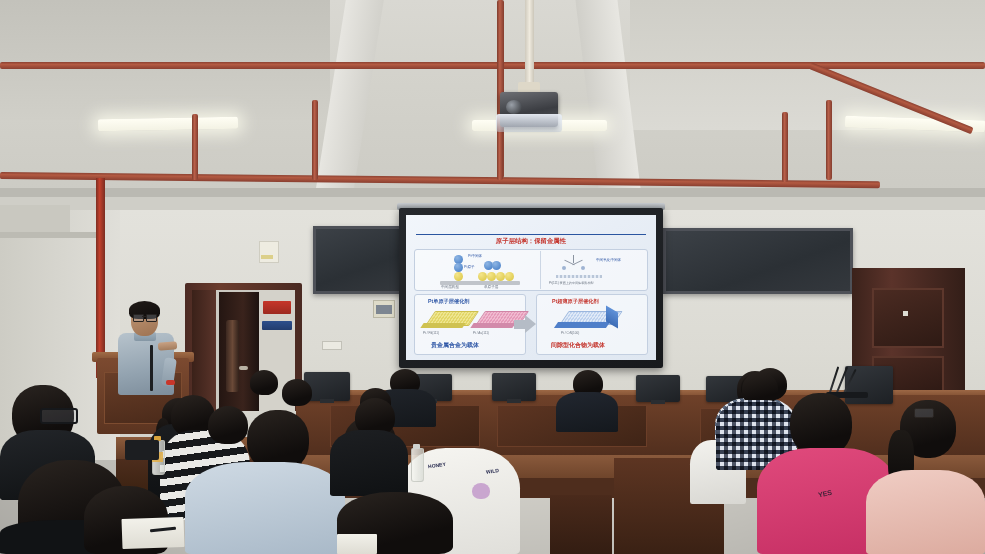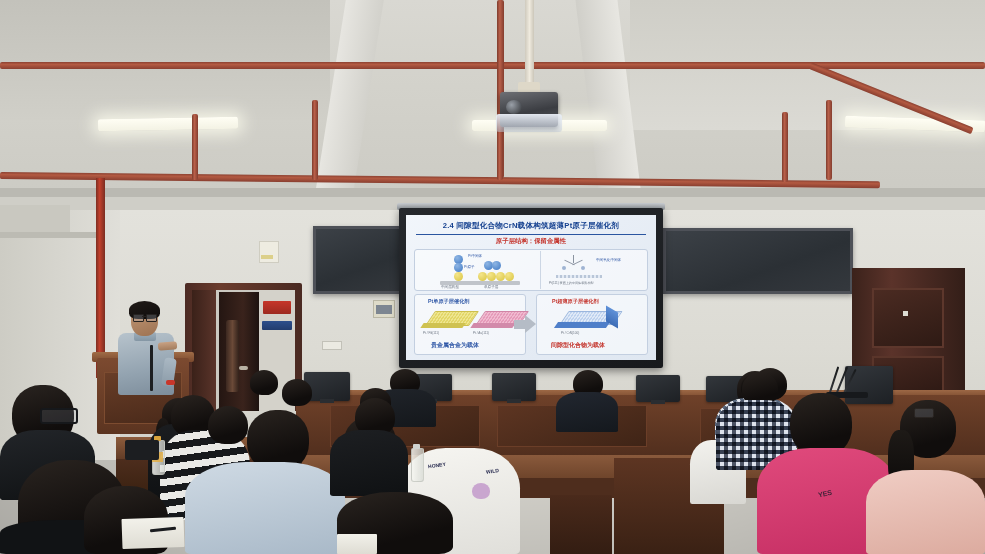--- a/index.html
+++ b/index.html
@@ -272,21 +272,20 @@
 
   <div class="abs door-frame-r"></div>
   <div class="abs door-panel-r1"></div>
   <div class="abs door-panel-r2"></div>
   <div class="abs door-emblem"></div>
 
   <div class="abs screen-roller"></div>
   <div class="abs screen-frame"></div>
   <div class="abs screen">
 
-    <div class="slide-title">2.4 间隙型化合物CrN载体构筑超薄Pt原子层催化剂</div>
     <div class="slide-title-rule"></div>
     <div class="slide-sub">原子层结构：保留金属性</div>
 
     <div class="panel p-top"></div>
     <div class="p-div"></div>
 
     <div class="atom atom-b" style="left:48px;top:40px;width:9px;height:9px;"></div>
     <div class="atom atom-b" style="left:48px;top:48px;width:9px;height:9px;"></div>
     <div class="atom atom-y" style="left:48px;top:57px;width:9px;height:9px;"></div>
     <div class="bar-grey" style="left:34px;top:66px;width:40px;height:4px;"></div>

